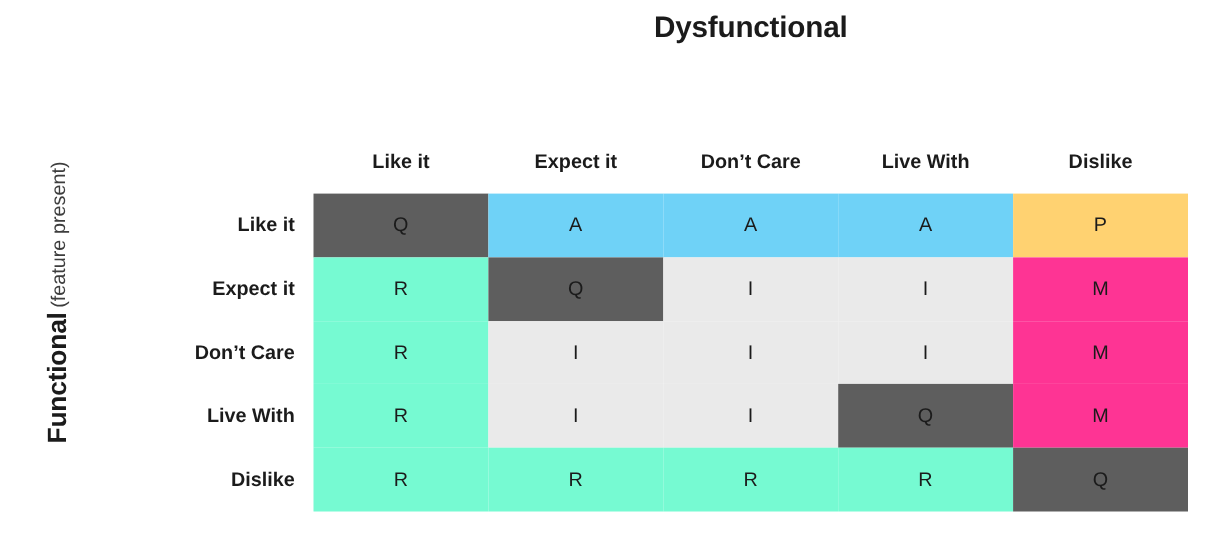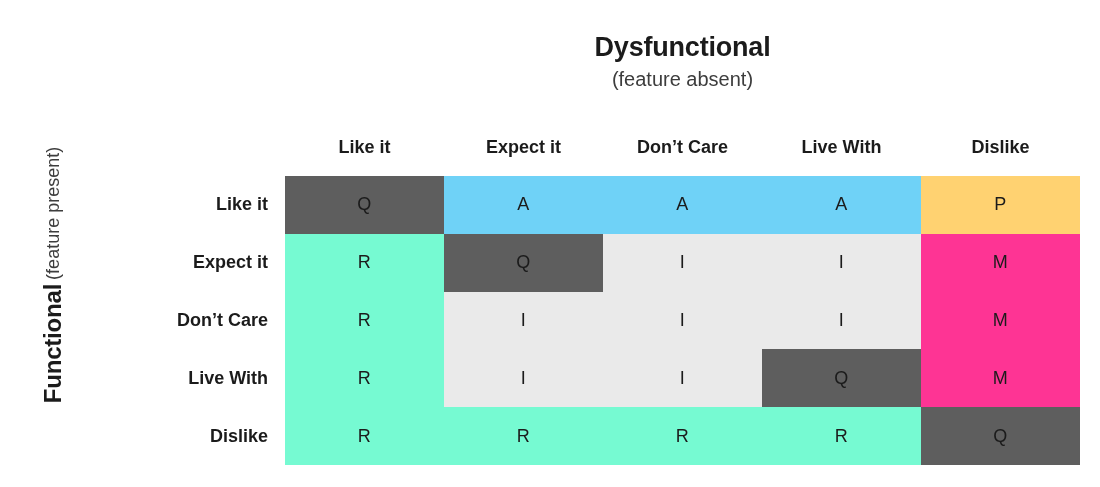--- a/index.html
+++ b/index.html
@@ -23,21 +23,20 @@
     top: 10px;
     width: 795px;
     text-align: center;
   }
   #top-axis .axis-title {
     font-size: 27px;
     font-weight: bold;
     letter-spacing: -0.2px;
     line-height: 1.15;
     color: #1b1b1b;
-    margin-top: 22px;
   }
   #top-axis .axis-sub {
     font-size: 20px;
     font-weight: normal;
     color: #3d3d3d;
     line-height: 1.3;
     margin-top: 3px;
   }
 
   
@@ -136,21 +135,20 @@
   }
   .cell.on-dark {
     color: #1b1b1b;
   }
 </style>
 </head>
 <body>
 
 <div id="top-axis">
   <div class="axis-title">Dysfunctional</div>
-  <div class="axis-sub">(feature absent)</div>
 </div>
 
 <div id="left-axis">
   <div class="axis-title">Functional</div>
   <div class="axis-sub">(feature present)</div>
 </div>
 
 <div id="col-headers">
   <div class="col-header">Like it</div>
   <div class="col-header">Expect it</div>

